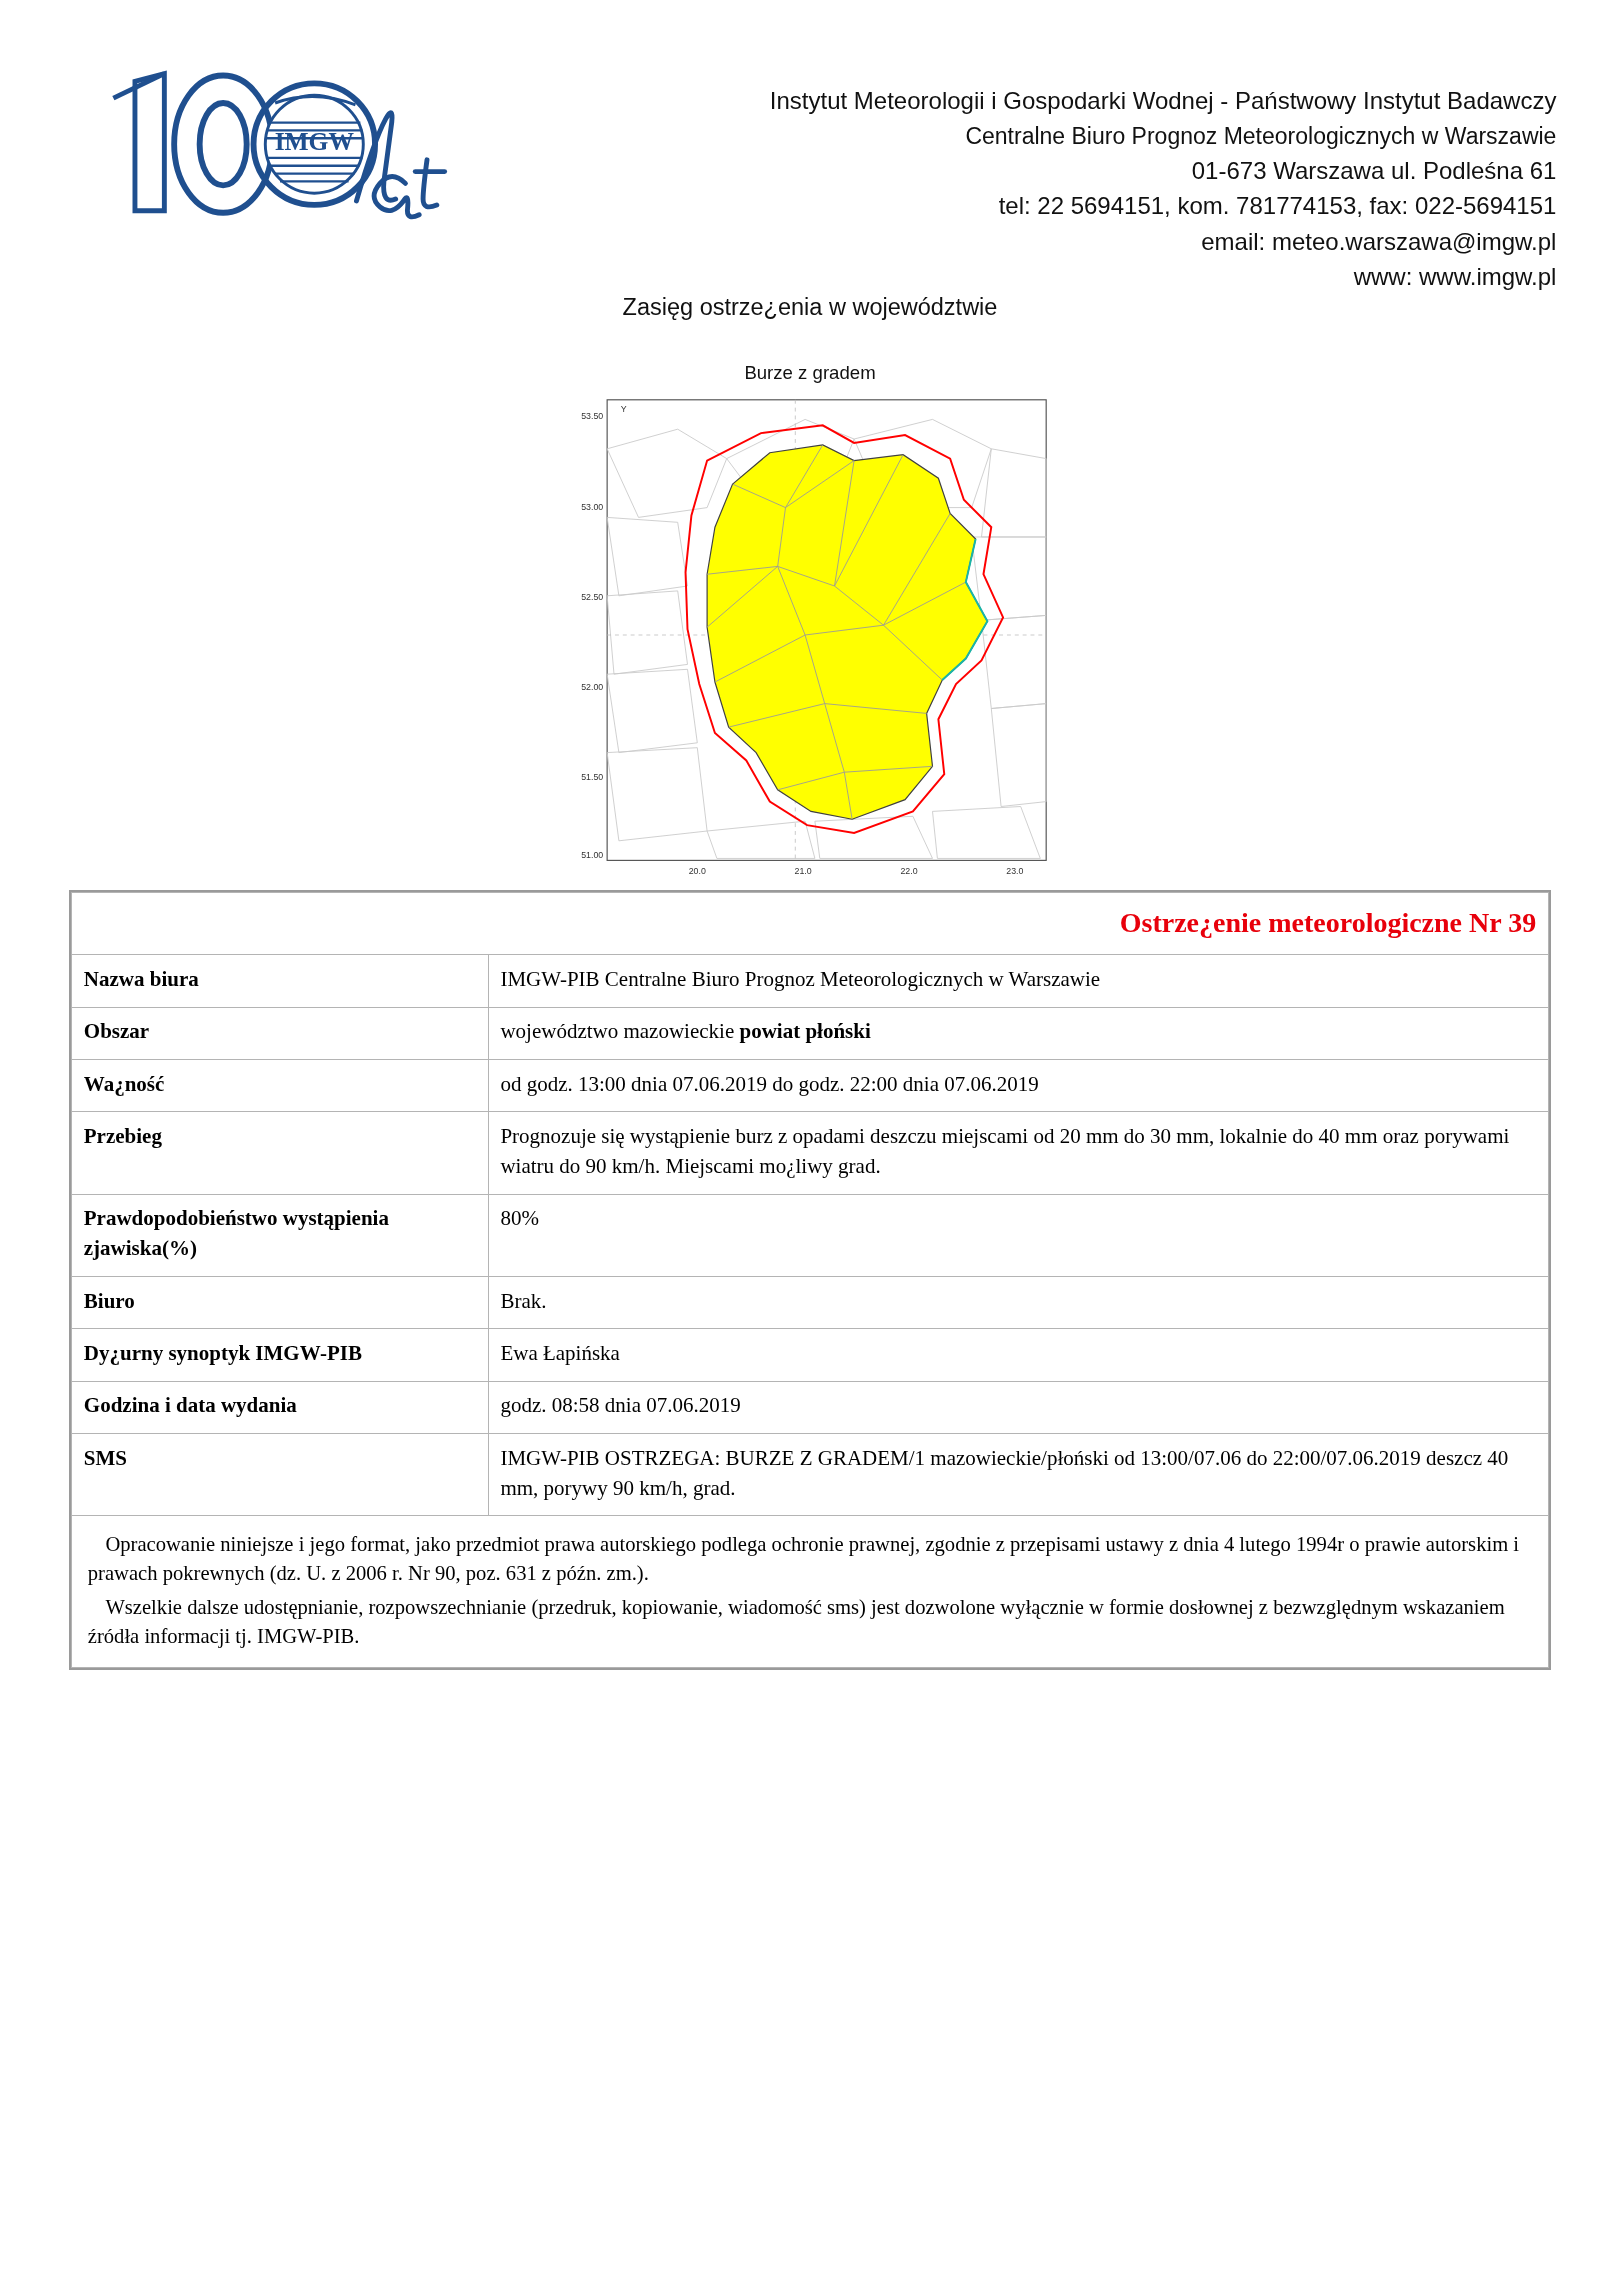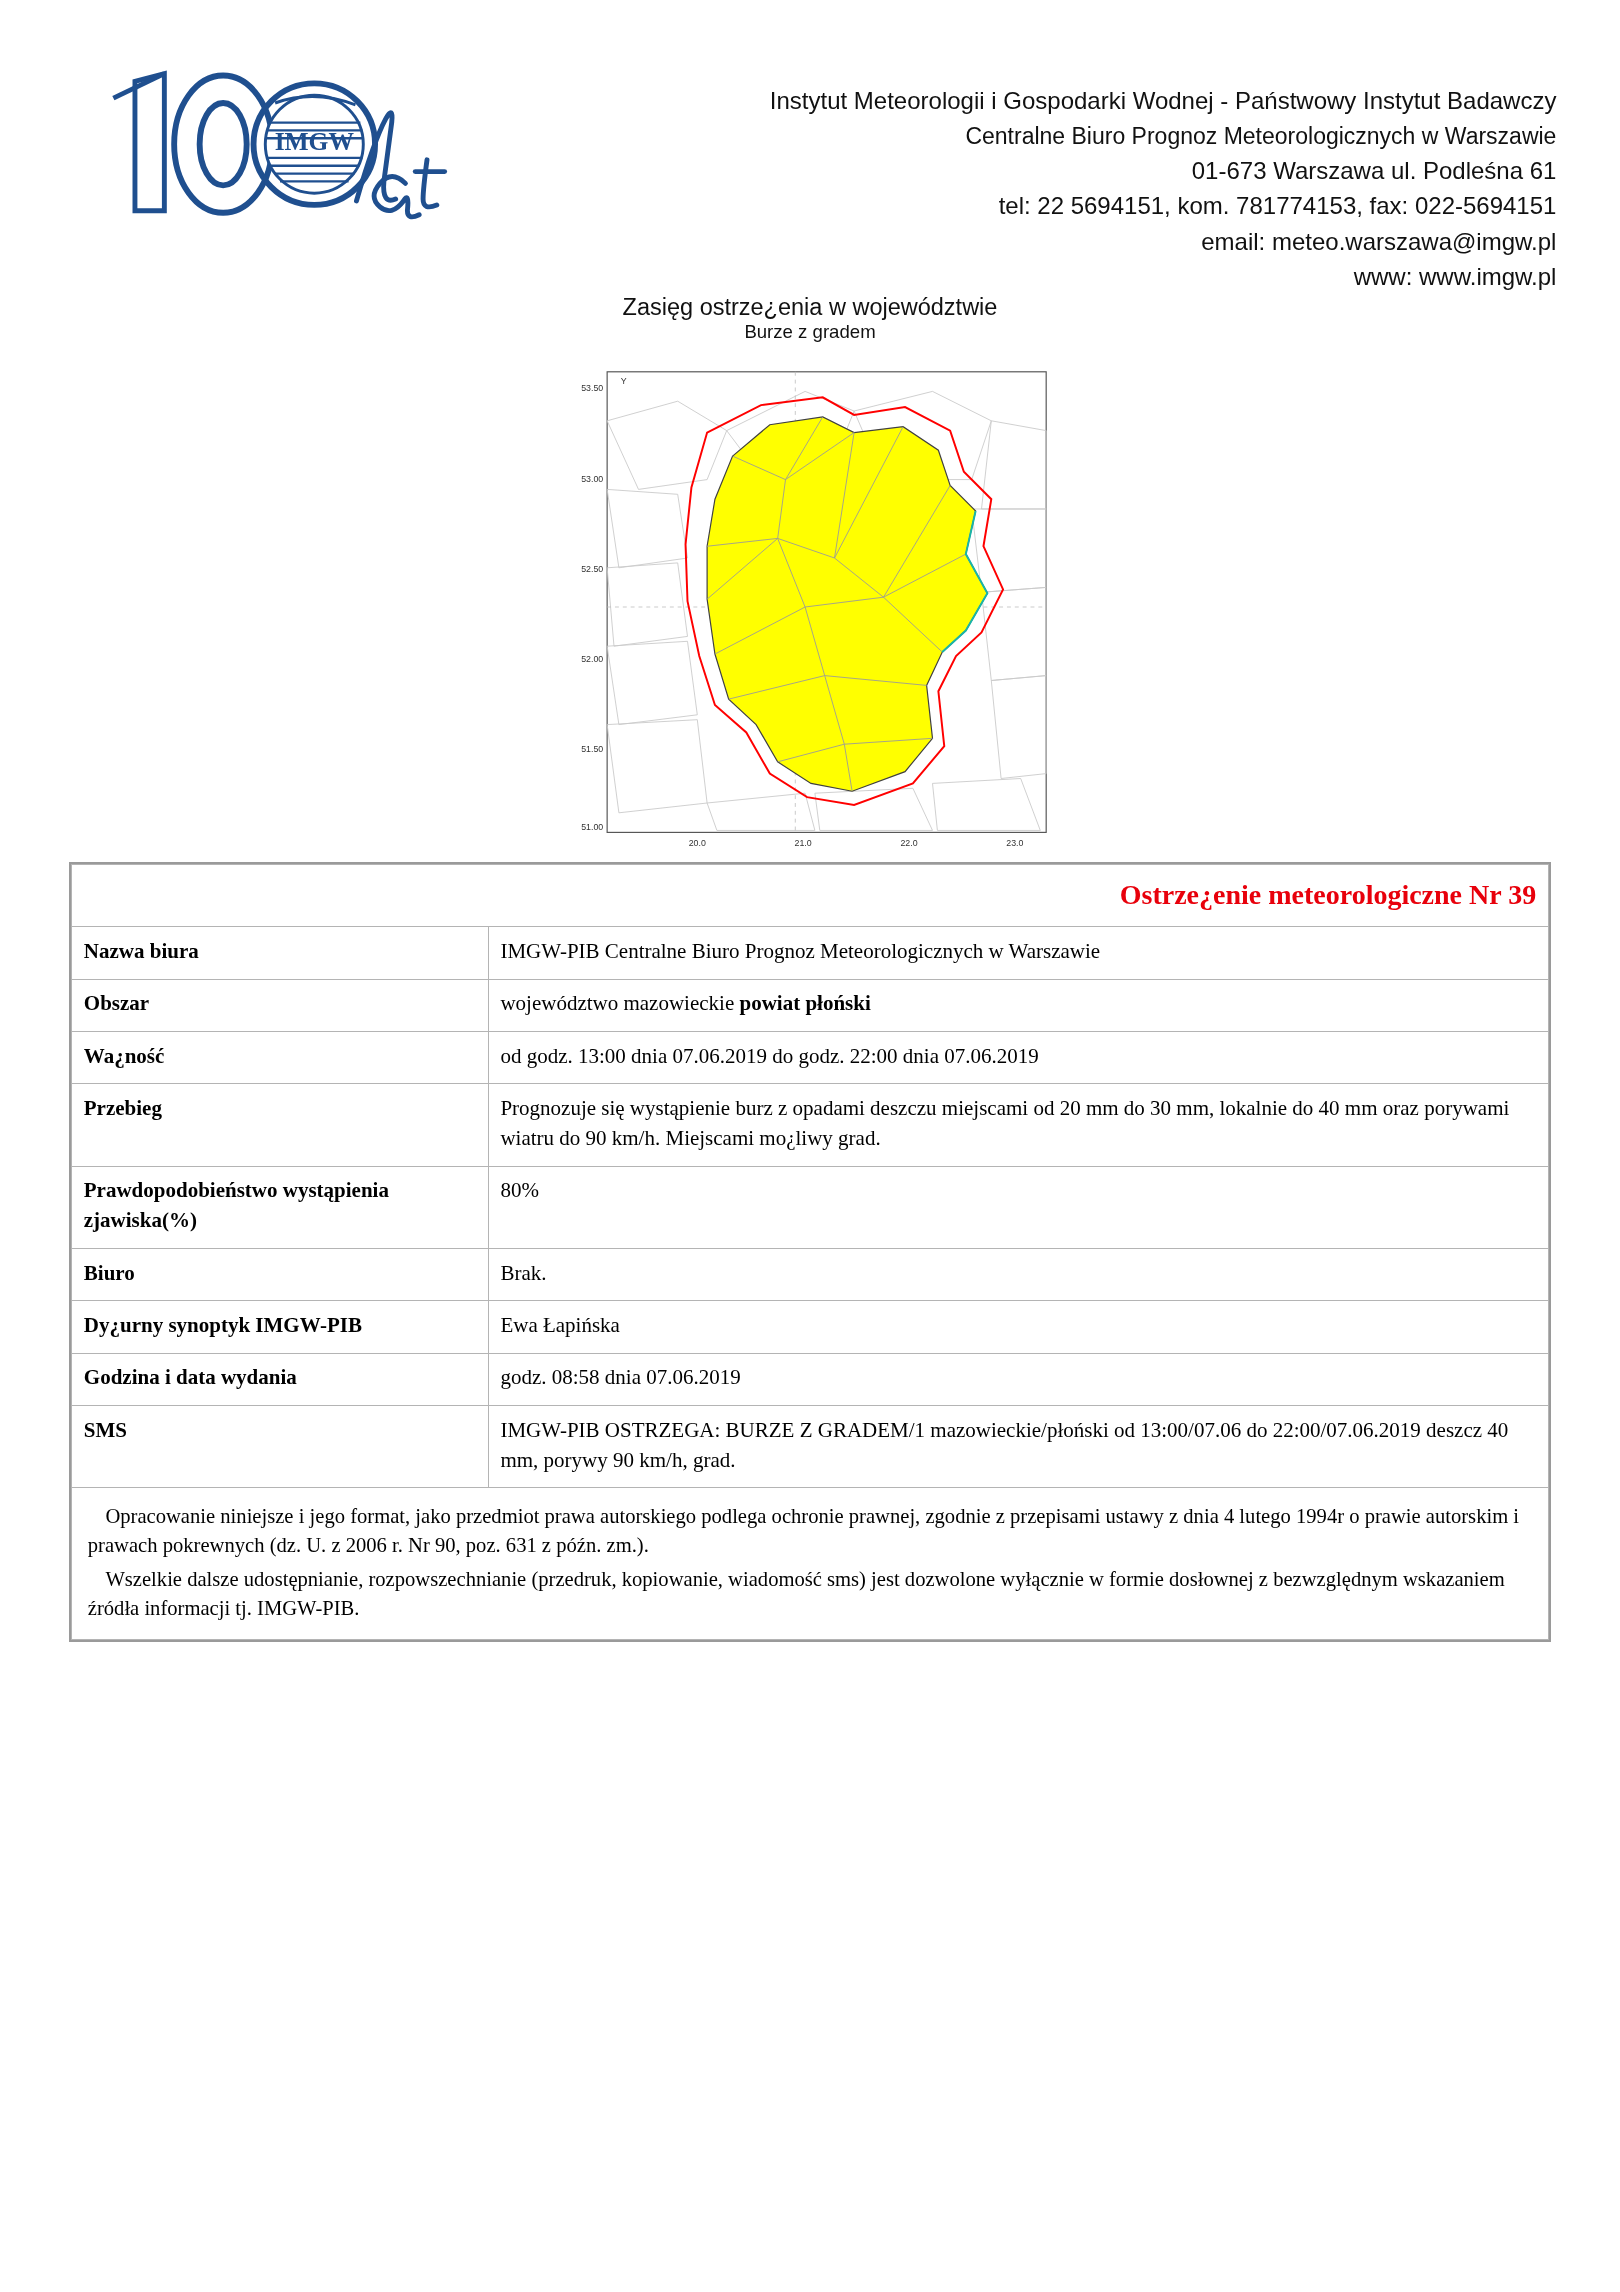--- a/index.html
+++ b/index.html
@@ -44,25 +44,26 @@
   .header-text .bold { font-weight: normal; font-size: 23px; }
 
   
   .map-section {
     text-align: center;
     margin-top: 49px;
   }
   .map-title {
     font-size: 23.5px;
     color: #111;
+    margin-bottom: 41px;
   }
   .map-subtitle {
     font-size: 18.6px;
     color: #111;
-    margin-bottom: 19px;
+    margin-bottom: 6px;
   }
   .map-frame {
     width: 500px;
     height: 490px;
     margin: 0 auto;
     position: relative;
   }
   .map-frame svg { display: block; }
 
   

